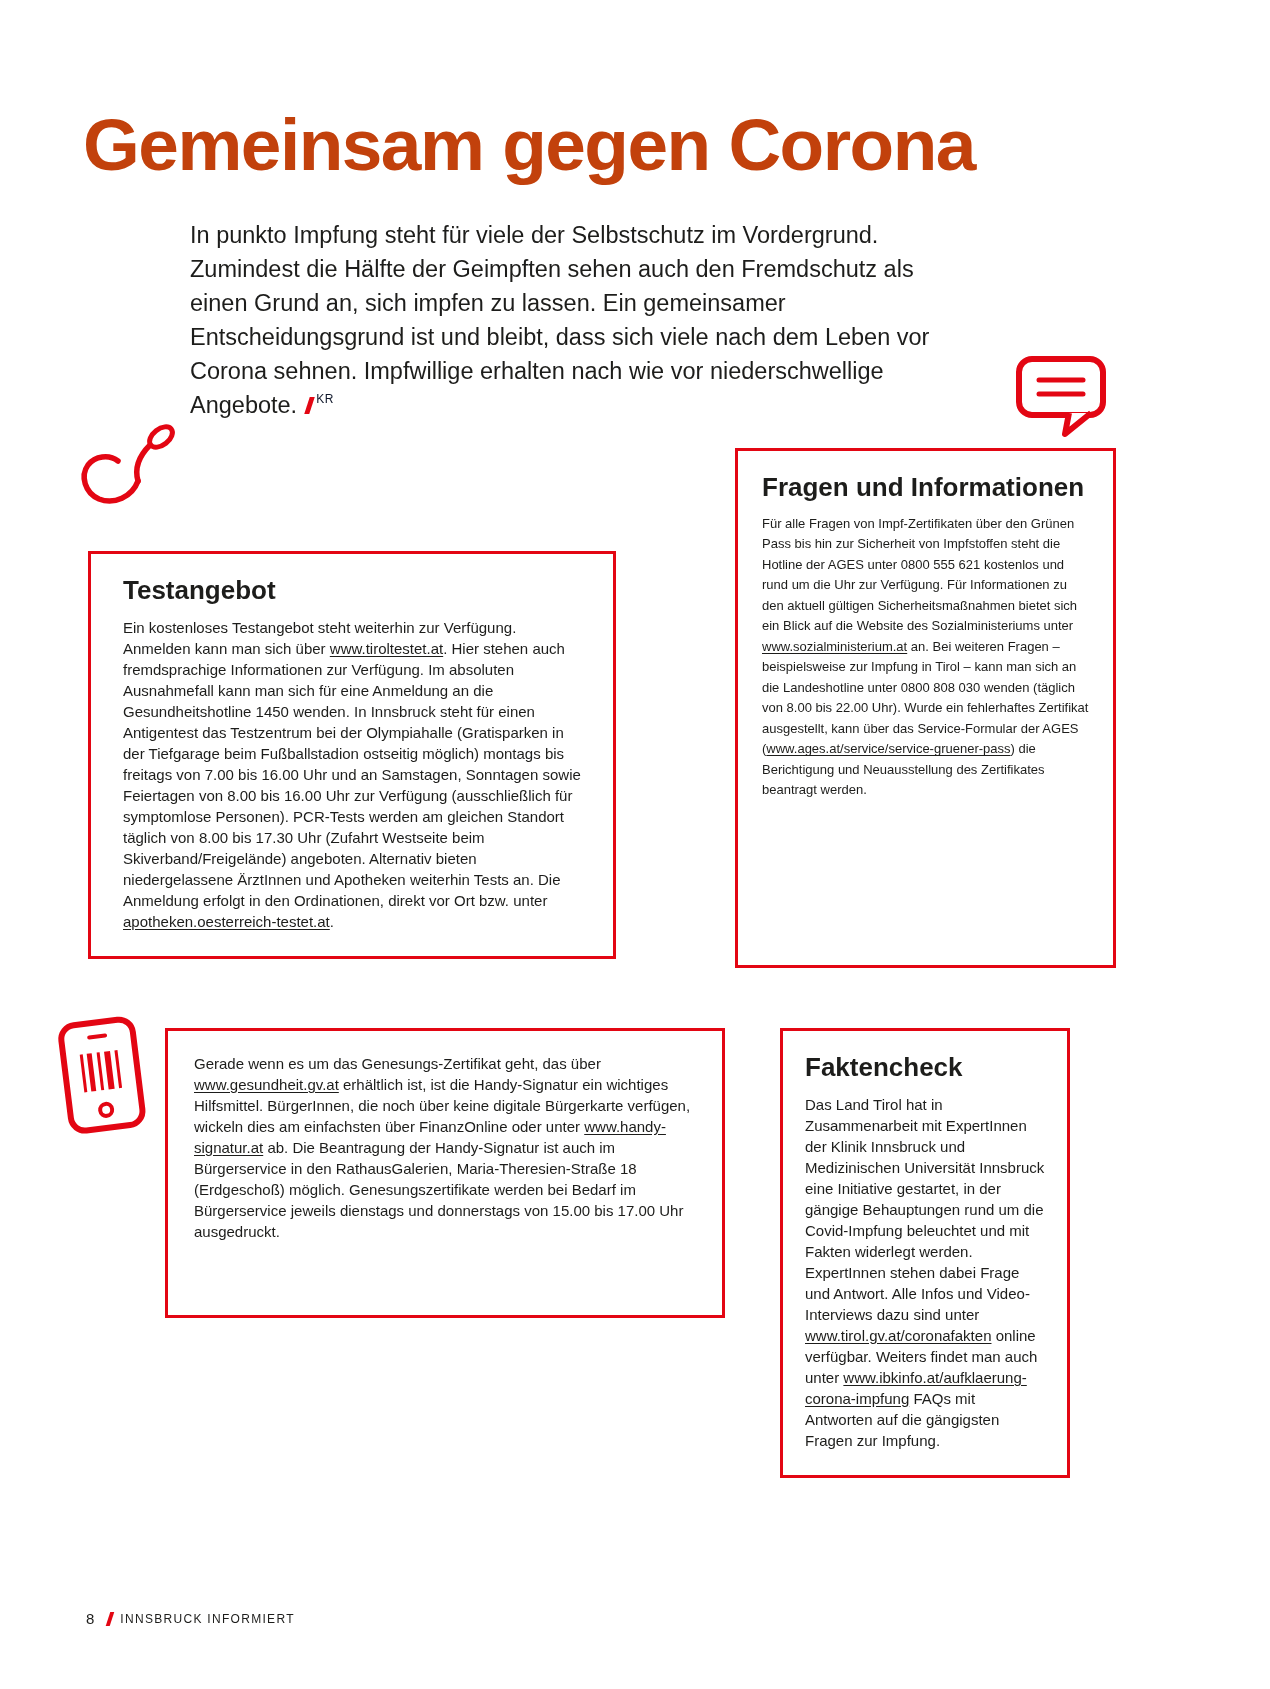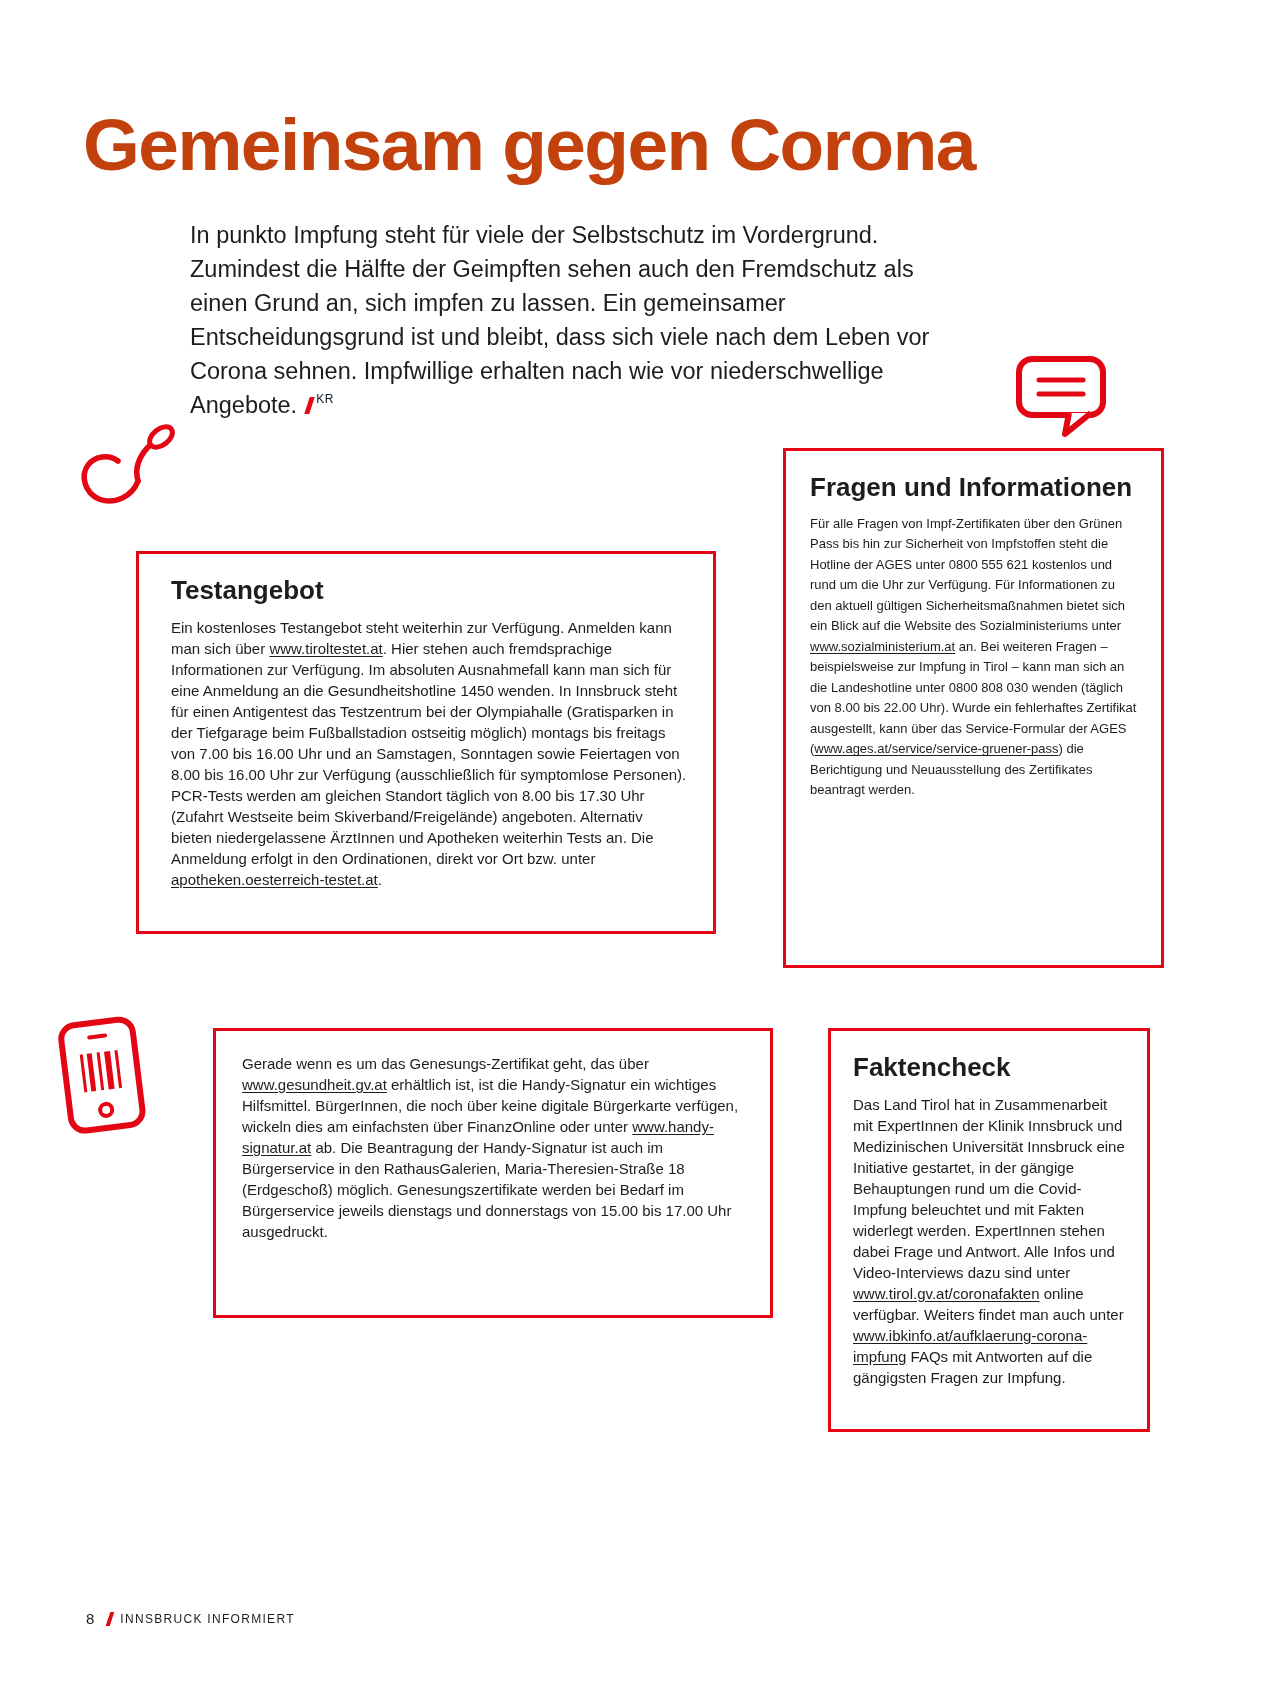--- a/index.html
+++ b/index.html
@@ -43,33 +43,32 @@
   .icon { position:absolute; }
   .icon-bubble { left:1015px; top:355px; }
   .icon-swab   { left:76px;  top:423px; }
   .icon-phone  { left:58px;  top:1016px; }
 
   .box {
     position:absolute;
     border:3px solid #e30613;
     background:#ffffff;
     padding:22px 26px 24px;
-    margin-left:48px;
   }
   .box h2 {
     font-size:26px; font-weight:bold; color:#1d1d1b;
     line-height:1.15; margin:0 0 11px 0;
   }
   .box p { font-size:15px; line-height:21px; color:#1d1d1b; }
 
-  .box-test   { left:88px;  top:551px;  width:580px; min-height:383px;padding-left:32px; }
+  .box-test   { left:88px;  top:551px;  width:528px; min-height:383px;padding-left:32px; }
   .box-info   { left:735px; top:448px;  width:381px; min-height:520px; padding:22px 24px 24px; }
   .box-info p { font-size:13px; line-height:20.5px; }
   .box-handy  { left:165px; top:1028px; width:560px; min-height:290px; }
-  .box-fakten { left:780px; top:1028px; width:322px; min-height:404px; padding:22px 22px 24px; }
+  .box-fakten { left:780px; top:1028px; width:290px; min-height:404px; padding:22px 22px 24px; }
 
   .u { text-decoration:underline; text-underline-offset:2px; }
   .inline-link { color:#1d1d1b; cursor:pointer; }
 
   .footer {
     position:absolute; left:86px; top:1610px;
     display:flex; align-items:center;
   }
   .footer .page-num { font-size:15px; color:#1d1d1b; }
   .footer .red-mark {

